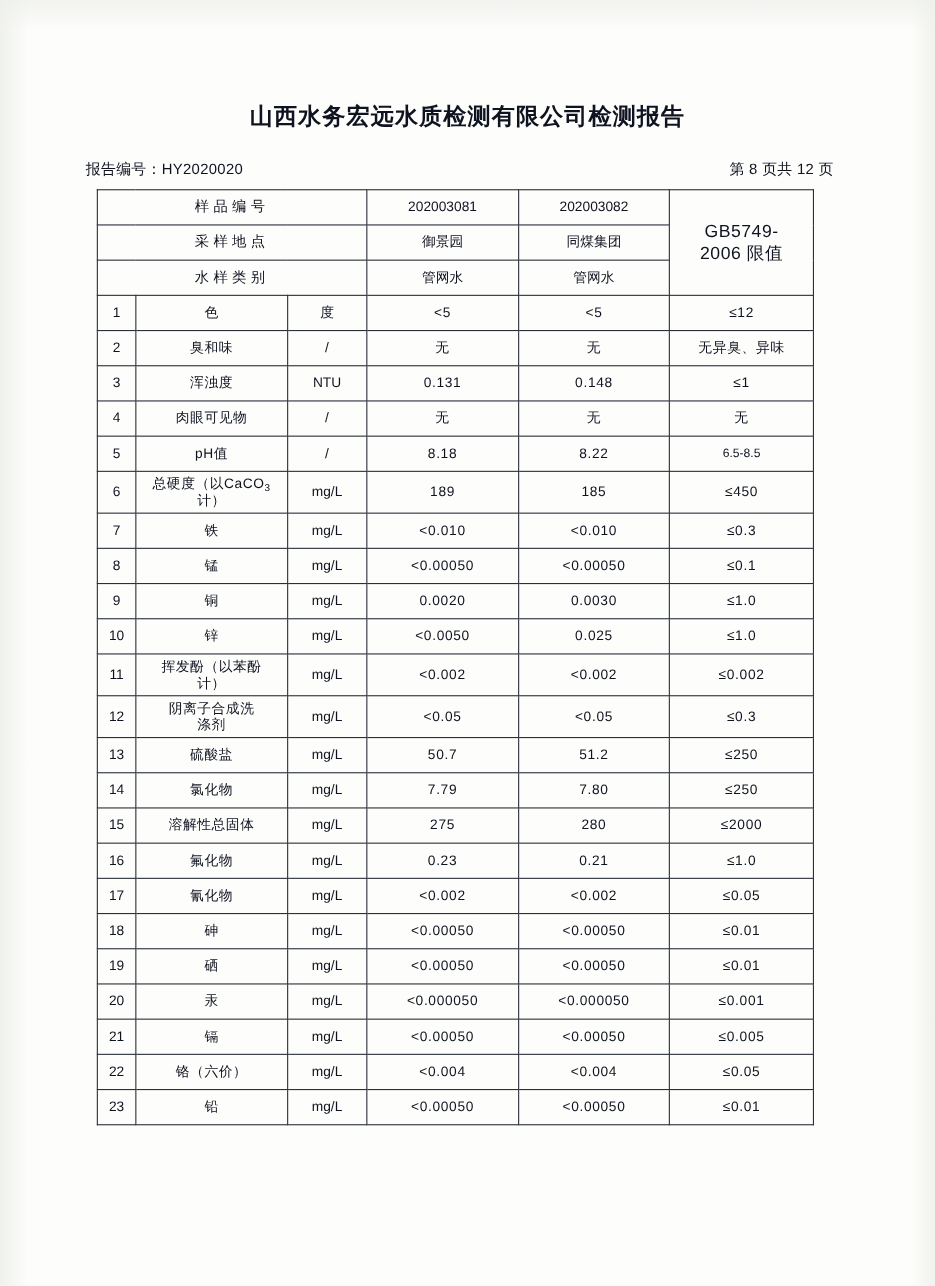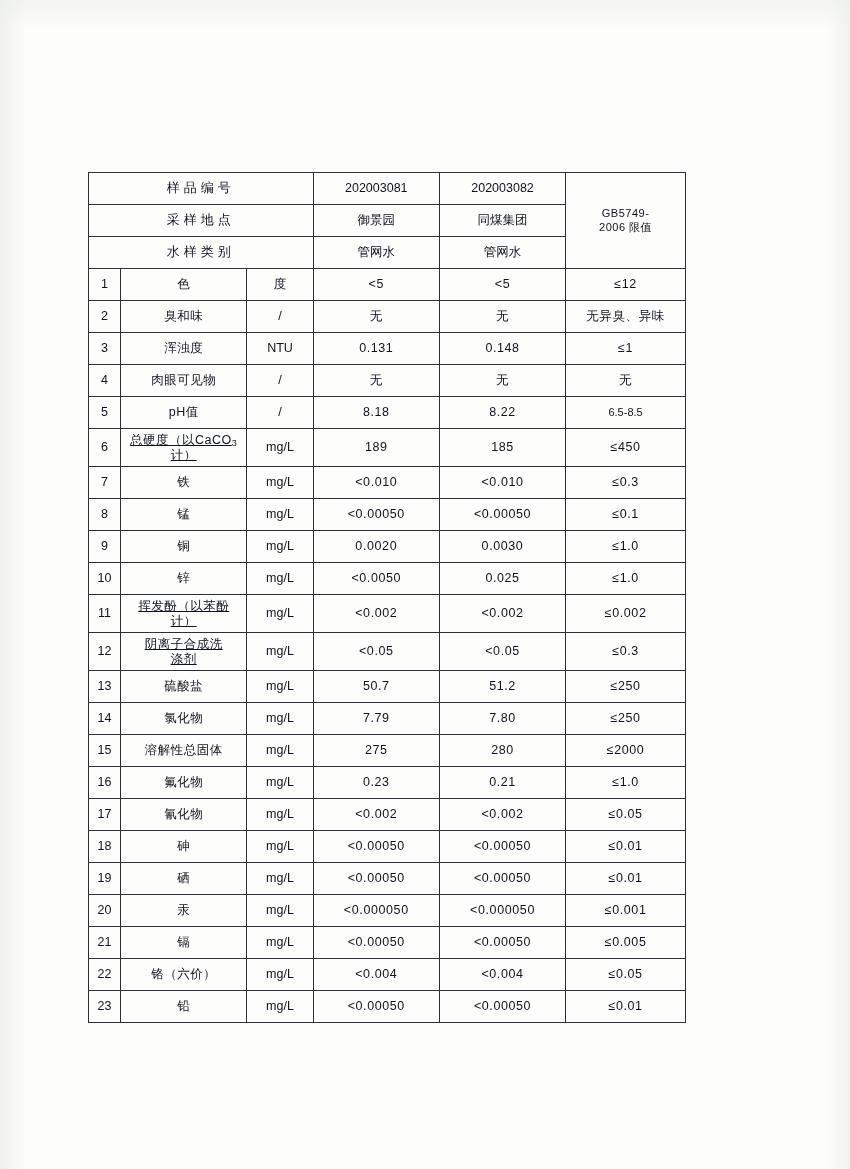--- a/index.html
+++ b/index.html
@@ -55,21 +55,21 @@
     font-family: "Liberation Sans", "DejaVu Sans", sans-serif;
   }
   .report-no, .page-no {
     white-space: nowrap;
     letter-spacing: 0.3px;
   }
   table.main {
     position: absolute;
     top: 172px;
     left: 88px;
-    width: 598px;
+    width: 652px;
     border-collapse: collapse;
     font-size: 12.5px;
     table-layout: fixed;
   }
   table.main td {
     border: 1px solid #2a2f3a;
     text-align: center;
     vertical-align: middle;
     padding: 2px 2px;
     line-height: 1.25;
@@ -79,50 +79,54 @@
   .c-name { width: 118px; }
   .c-unit { width: 62px; }
   .c-val { width: 118px; }
   .c-limit { width: 112px; }
 
   .hdr-label {
     letter-spacing: 4px;
     font-size: 13px;
   }
   .hdr-limit {
-    font-size: 11px;
+    font-size: 16px;
     letter-spacing: 0.5px;
     line-height: 1.9;
   }
   .name-cell {
     text-align: left;
     padding-left: 8px;
     letter-spacing: 0.5px;
   }
   .name-cell.two-line {
     line-height: 1.2;
-    text-decoration: underline;
   }
   .row-h { height: 32px; }
   .row-h2 { height: 38px; }
   sub {
     font-size: 9px;
     vertical-align: baseline;
     position: relative;
     bottom: -2px;
   }
   .val { letter-spacing: 0.6px; }
   .small-note { font-size: 11px; letter-spacing: 0px; }
 </style>
 </head>
 <body>
 
 <div class="page">
 
-
+  <div class="doc-title">山西水务宏远水质检测有限公司检测报告</div>
+
+  <div class="meta-row">
+    <div class="report-no">报告编号：HY2020020</div>
+    <div class="page-no">第 8 页共 12 页</div>
+  </div>
 
   <table class="main">
     <colgroup>
       <col class="c-idx">
         <col class="c-name">
         <col class="c-unit">
       <col class="c-val">
         <col class="c-val">
         <col class="c-limit">
     </colgroup>

